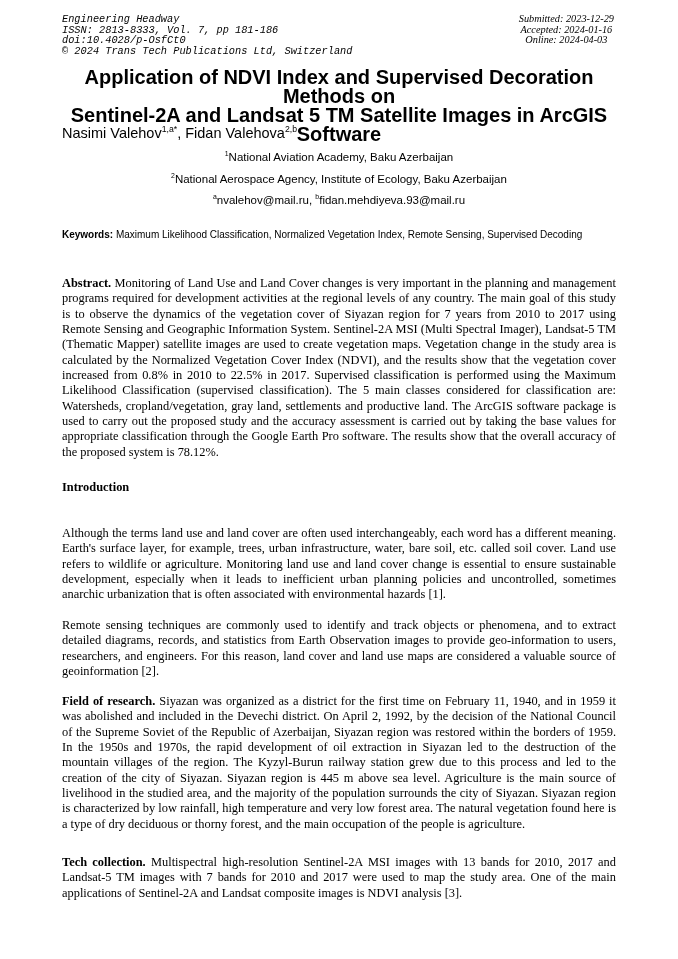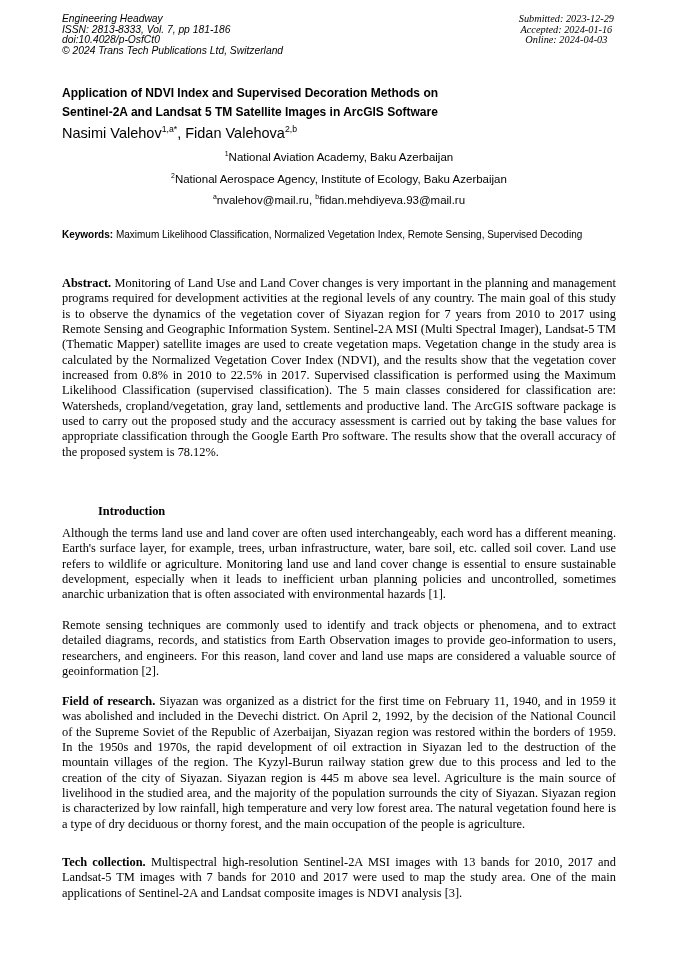--- a/index.html
+++ b/index.html
@@ -1,20 +1,20 @@
 <!DOCTYPE html>
 <html><head>
   <meta charset="utf-8">
   <style>
     html, body { margin: 0; padding: 0; background: #ffffff; }
     body { width: 678px; height: 959px; position: relative; overflow: hidden; color: #000; }
     .page { position: absolute; left: 0; top: 0; width: 678px; height: 959px; }
-    .hdr-left { position: absolute; left: 62px; top: 14px; font-family: Liberation Sans, sans-serif; font-style: italic; font-size: 10.3px; line-height: 10.7px; }
+    .hdr-left { position: absolute; left: 62px; top: 14px; font-family: Liberation Mono, monospace; font-style: italic; font-size: 10.3px; line-height: 10.7px; }
     .hdr-right { position: absolute; right: 64px; top: 14px; text-align: center; font-family: "Liberation Serif", serif; font-style: italic; font-size: 10.3px; line-height: 10.7px; }
-    .title { position: absolute; left: 62px; width: 554px; top: 84px; text-align: left; font-family: "Liberation Sans", sans-serif; font-weight: bold; font-size: 12px; line-height: 19px; }
+    .title { position: absolute; left: 62px; width: 554px; top: 68px; text-align: center; font-family: "Liberation Sans", sans-serif; font-weight: bold; font-size: 20px; line-height: 19px; }
     .authors { position: absolute; left: 62px; width: 554px; top: 124px; text-align: left; font-family: "Liberation Sans", sans-serif; font-size: 14.5px; line-height: 18px; }
     .authors sup, .aff sup, .emails sup { font-size: 0.6em; vertical-align: super; line-height: 0; }
     .aff { position: absolute; left: 62px; width: 554px; text-align: center; font-family: "Liberation Sans", sans-serif; font-size: 11.5px; line-height: 14px; }
     .kw { position: absolute; left: 62px; width: 554px; top: 228px; font-family: "Liberation Sans", sans-serif; font-size: 10px; line-height: 14px; text-align: justify; }
     .kw b { font-weight: bold; }
     .para { position: absolute; left: 62px; width: 554px; font-family: "Liberation Serif", serif; font-size: 12.4px; line-height: 15.35px; text-align: justify; }
     .para b { font-weight: bold; margin-top: 18px; }
     .sec { position: absolute; left: 62px; font-family: "Liberation Serif", serif; font-weight: bold; font-size: 12.4px; line-height: 15px; }
   </style>
 </head>
@@ -57,21 +57,21 @@
   </div>
 
   <div class="kw">
     <b>Keywords:</b><span> Maximum Likelihood Classification, Normalized Vegetation Index, Remote Sensing, Supervised Decoding</span>
   </div>
 
   <div class="para" style="top:276px;">
     <b>Abstract.</b><span> Monitoring of Land Use and Land Cover changes is very important in the planning and management programs required for development activities at the regional levels of any country. The main goal of this study is to observe the dynamics of the vegetation cover of Siyazan region for 7 years from 2010 to 2017 using Remote Sensing and Geographic Information System. Sentinel-2A MSI (Multi Spectral Imager), Landsat-5 TM (Thematic Mapper) satellite images are used to create vegetation maps. Vegetation change in the study area is calculated by the Normalized Vegetation Cover Index (NDVI), and the results show that the vegetation cover increased from 0.8% in 2010 to 22.5% in 2017. Supervised classification is performed using the Maximum Likelihood Classification (supervised classification). The 5 main classes considered for classification are: Watersheds, cropland/vegetation, gray land, settlements and productive land. The ArcGIS software package is used to carry out the proposed study and the accuracy assessment is carried out by taking the base values for appropriate classification through the Google Earth Pro software. The results show that the overall accuracy of the proposed system is 78.12%.</span>
   </div>
 
-  <div class="sec" style="top:504px;margin-left:36px;">Introduction</div>
+  <div class="sec" style="top:480px;">Introduction</div>
 
   <div class="para" style="top:526px;">Although the terms land use and land cover are often used interchangeably, each word has a different meaning. Earth's surface layer, for example, trees, urban infrastructure, water, bare soil, etc. called soil cover. Land use refers to wildlife or agriculture. Monitoring land use and land cover change is essential to ensure sustainable development, especially when it leads to inefficient urban planning policies and uncontrolled, sometimes anarchic urbanization that is often associated with environmental hazards [1].</div>
 
   <div class="para" style="top:618px;">Remote sensing techniques are commonly used to identify and track objects or phenomena, and to extract detailed diagrams, records, and statistics from Earth Observation images to provide geo-information to users, researchers, and engineers. For this reason, land cover and land use maps are considered a valuable source of geoinformation [2].</div>
 
   <div class="para" style="top:694px;">
     <b>Field of research.</b><span> Siyazan was organized as a district for the first time on February 11, 1940, and in 1959 it was abolished and included in the Devechi district. On April 2, 1992, by the decision of the National Council of the Supreme Soviet of the Republic of Azerbaijan, Siyazan region was restored within the borders of 1959. In the 1950s and 1970s, the rapid development of oil extraction in Siyazan led to the destruction of the mountain villages of the region. The Kyzyl-Burun railway station grew due to this process and led to the creation of the city of Siyazan. Siyazan region is 445 m above sea level. Agriculture is the main source of livelihood in the studied area, and the majority of the population surrounds the city of Siyazan. Siyazan region is characterized by low rainfall, high temperature and very low forest area. The natural vegetation found here is a type of dry deciduous or thorny forest, and the main occupation of the people is agriculture.</span>
   </div>
 
   <div class="para" style="top:855px;">

